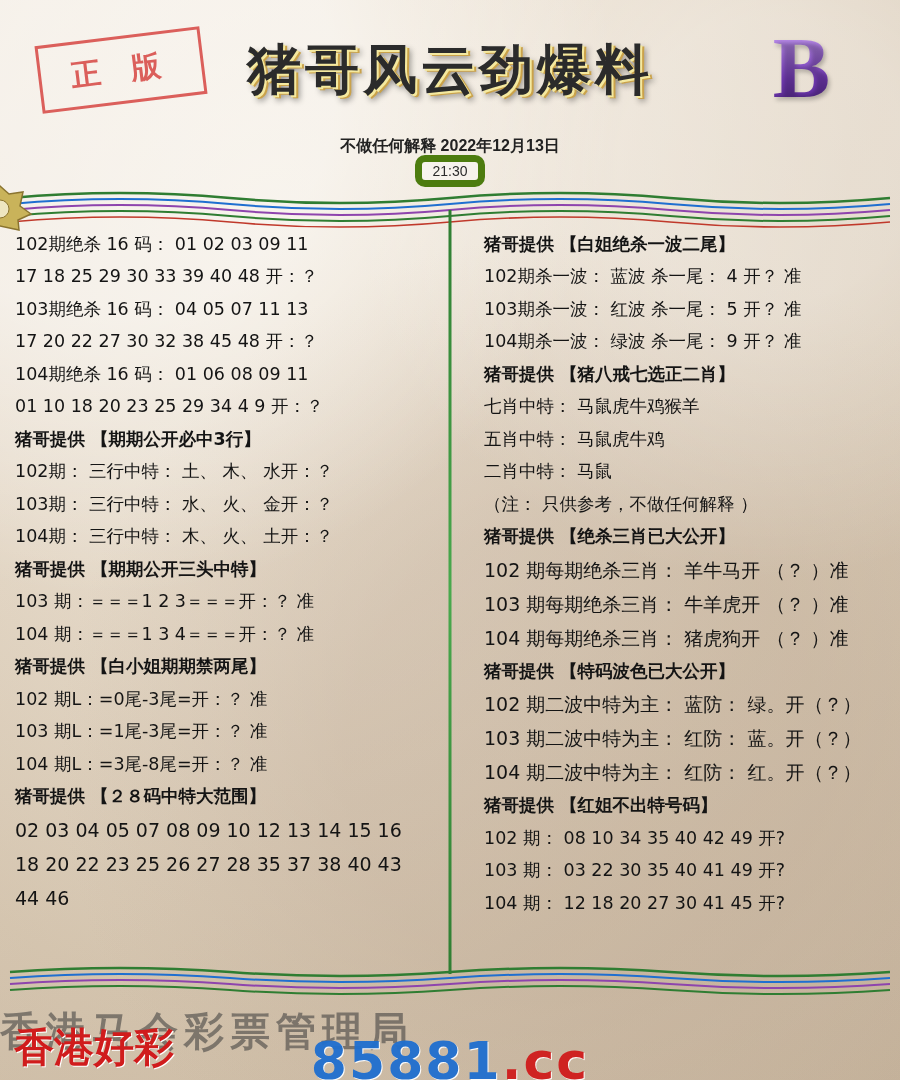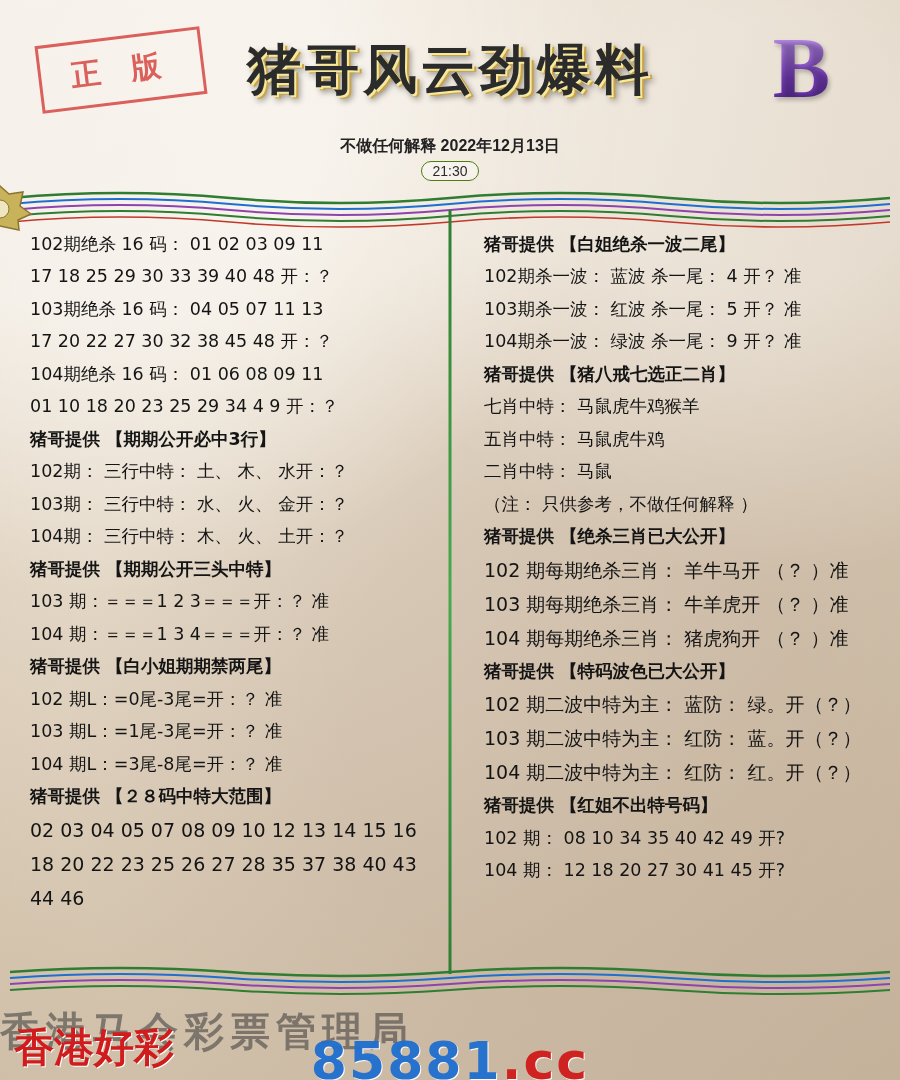--- a/index.html
+++ b/index.html
@@ -46,33 +46,33 @@
   }
   .date{
     position:absolute;left:0;right:0;top:136px;text-align:center;
     font-size:16px;color:#222;font-weight:bold;
   }
   .time-badge{
     position:absolute;left:0;right:0;top:163px;text-align:center;
     font-size:14px;color:#2b2b2b;
   }
   .time-badge span{
-    border:1px solid #4d7c0f;border-radius:10px;padding:1px 10px;background:rgba(255,255,255,.35);
+    border:7px solid #4d7c0f;border-radius:10px;padding:1px 10px;background:rgba(255,255,255,.35);
   }
 
   
   .waves{position:relative;height:44px;margin-top:4px;}
   .waves svg{position:absolute;left:0;top:0;}
   .ornament{
     position:absolute;left:50%;top:-2px;transform:translateX(-50%);
     width:70px;height:48px;
   }
 
   
-  .content{position:relative;display:flex;padding:0 30px;height:740px;}
+  .content{position:relative;display:flex;padding:0 15px;height:740px;}
   .col{width:50%;box-sizing:border-box;}
   .col.left{padding-right:18px;}
   .col.right{padding-left:34px;}
   .vline{
     position:absolute;left:50%;top:-18px;bottom:-6px;width:3px;
     background:linear-gradient(180deg,#2f7d32,#49a94d,#2f7d32);
     transform:translateX(-50%);
   }
   .line{
     font-size:17.5px;line-height:1.0;padding:7.5px 0;white-space:nowrap;
@@ -173,20 +173,21 @@
     <div class="line bold">猪哥提供 【绝杀三肖已大公开】</div>
     <div class="line small">102 期每期绝杀三肖： 羊牛马开 （？ ）准</div>
     <div class="line small">103 期每期绝杀三肖： 牛羊虎开 （？ ）准</div>
     <div class="line small">104 期每期绝杀三肖： 猪虎狗开 （？ ）准</div>
     <div class="line bold">猪哥提供 【特码波色已大公开】</div>
     <div class="line small">102 期二波中特为主： 蓝防： 绿。开（？）</div>
     <div class="line small">103 期二波中特为主： 红防： 蓝。开（？）</div>
     <div class="line small">104 期二波中特为主： 红防： 红。开（？）</div>
     <div class="line bold">猪哥提供 【红姐不出特号码】</div>
     <div class="line">102 期： 08 10 34 35 40 42 49 开?</div>
+    <div class="line">103 期： 03 22 30 35 40 41 49 开?</div>
     <div class="line">104 期： 12 18 20 27 30 41 45 开?</div>
   </div>
 </div>
 
 <div class="footer">
   <svg class="waves2" width="900" height="34" viewBox="0 0 900 34">
     <path d="M10 8 Q120 0 230 8 T450 8 T670 8 T890 8" stroke="#2f7d32" stroke-width="2.5" fill="none"></path>
     <path d="M10 14 Q120 6 230 14 T450 14 T670 14 T890 14" stroke="#1f6fd0" stroke-width="2" fill="none"></path>
     <path d="M10 20 Q120 12 230 20 T450 20 T670 20 T890 20" stroke="#8e44ad" stroke-width="2" fill="none"></path>
     <path d="M10 26 Q120 18 230 26 T450 26 T670 26 T890 26" stroke="#2f7d32" stroke-width="2" fill="none"></path>

